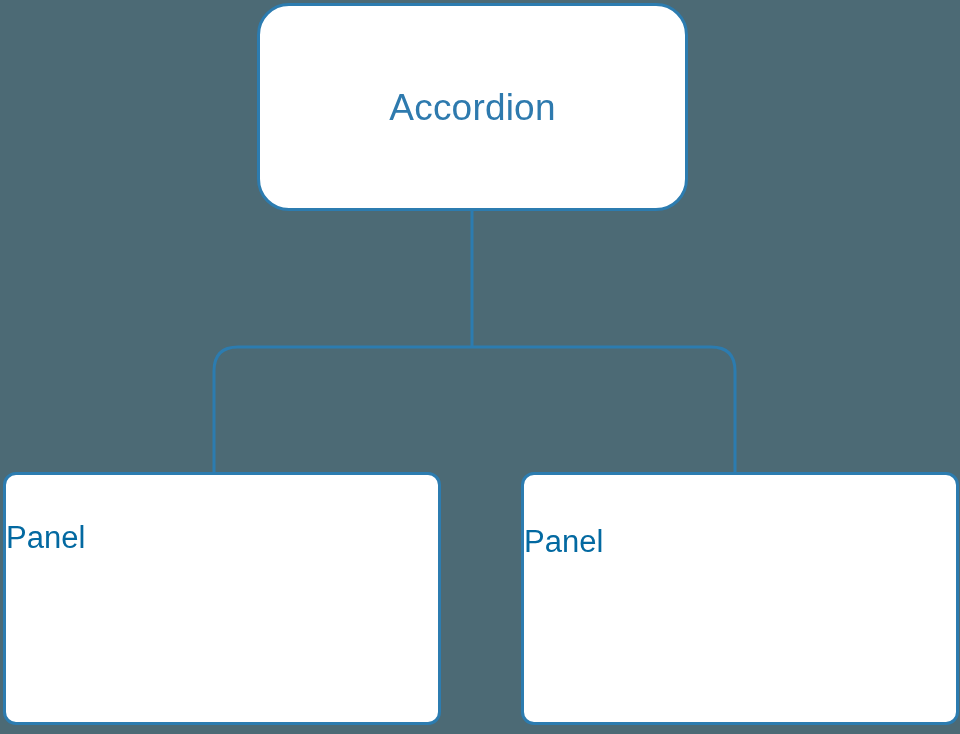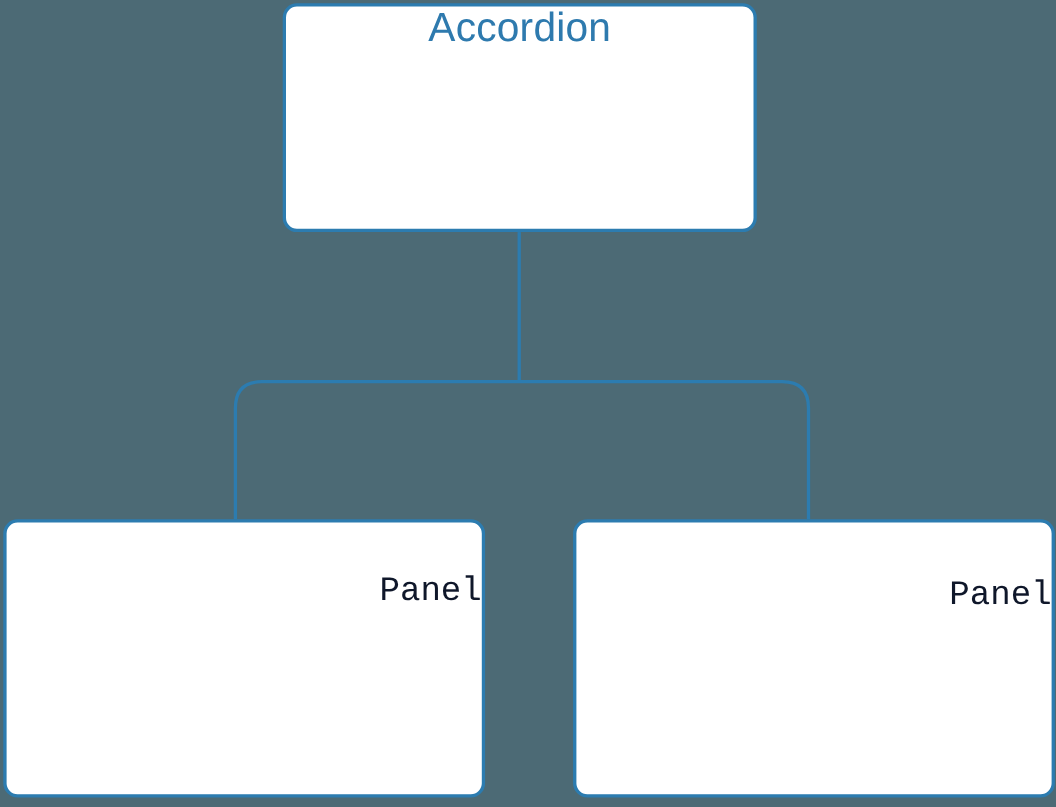--- a/index.html
+++ b/index.html
@@ -40,22 +40,23 @@
     overflow: visible;
   }
 
   
   #node-accordion {
     left: 257px;
     top: 3px;
     width: 431px;
     height: 208px;
     display: flex;
-    align-items: flex-start;
+    align-items: center;
     justify-content: center;
+    border-radius: 32px;
   }
   .node-title-root {
     color: #2e7aae;
     font-size: 37px;
     font-weight: 400;
     letter-spacing: .2px;
     line-height: 1;
   }
 
   
@@ -68,26 +69,25 @@
   #node-panel-right {
     left: 521px;
     top: 472px;
     width: 438px;
     height: 253px;
   }
   .node-title-panel {
     position: absolute;
     left: 0;
     right: 0;
-    text-align: right;
-    color: #0f172a;
+    text-align: left;
+    color: #0369a1;
     font-size: 31px;
     font-weight: 400;
     line-height: 1;
-    font-family: Liberation Mono, monospace;
   }
   #node-panel-left .node-title-panel { top: 47px; }
   #node-panel-right .node-title-panel { top: 51px; }
 </style>
 </head>
 <body>
 
 <div id="stage">
 
   <svg id="connectors" viewBox="0 0 960 734">

